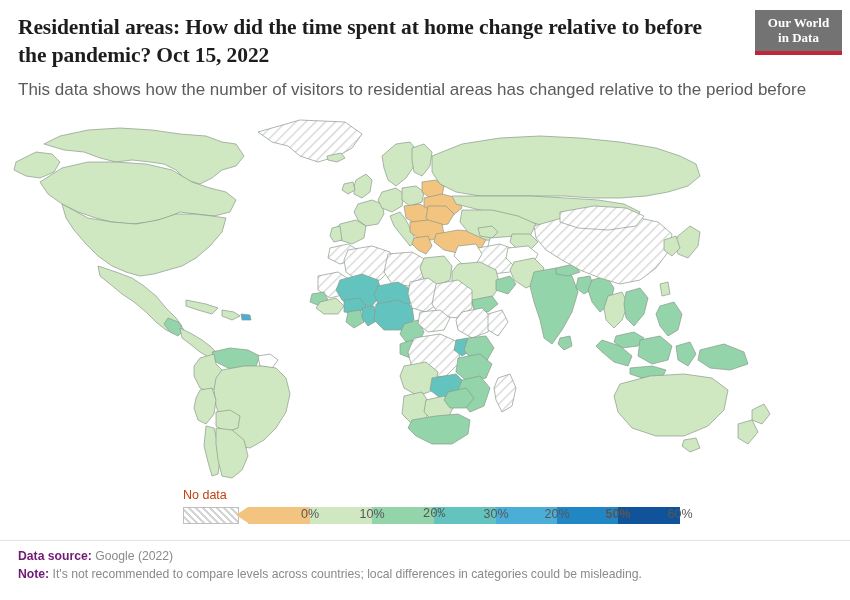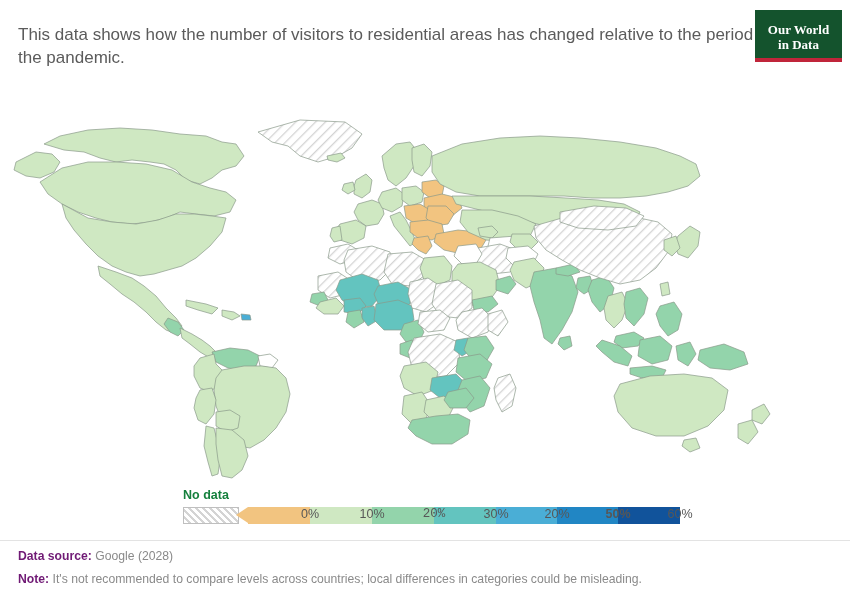--- a/index.html
+++ b/index.html
@@ -42,22 +42,22 @@
     margin: 10px 0 0 0;
     width: 790px;
   }
 
   
   .logo {
     position: absolute;
     right: 8px;
     top: 10px;
     width: 87px;
-    background: #14532d;
-    padding: 13px 0 0 0;
+    background: #737373;
+    padding: 6px 0 0 0;
     box-sizing: border-box;
     text-align: center;
   }
   .logo-text {
     color: #ffffff;
     font-family: "Liberation Serif", serif;
     font-weight: bold;
     font-size: 13px;
     line-height: 1.12;
     display: block;
@@ -86,23 +86,22 @@
     left: 0;
     top: 488px;
     width: 850px;
     height: 50px;
   }
   .legend-nodata-label {
     position: absolute;
     left: 183px;
     top: 0px;
     font-size: 12.5px;
-    color: #15803d;
+    color: #c2410c;
     white-space: nowrap;
-    font-weight: bold;
   }
   .legend-nodata-swatch {
     position: absolute;
     left: 183px;
     top: 19px;
     width: 56px;
     height: 17px;
     border: 1px solid #bfbfbf;
     box-sizing: border-box;
   }
@@ -149,29 +148,29 @@
   .footer-row {
     position: relative;
     height: 18px;
     font-size: 12.2px;
     color: #8a8a8a;
   }
   .footer-left { position: absolute; left: 0; top: 0; }
   .footer-right { position: absolute; right: 0; top: 0; }
   .footer-strong { color: #701a75; font-weight: bold; }
   .footer-note {
-    margin-top: 5px;
     font-size: 12.2px;
     color: #8a8a8a;
   }
 </style>
 </head>
 <body>
 
 <div class="header">
+  <h1 class="title">Residential areas: How did the time spent at home change relative to before the pandemic? Oct 15, 2022</h1>
   <p class="subtitle">This data shows how the number of visitors to residential areas has changed relative to the period before the pandemic.</p>
 </div>
 
 <div class="logo">
   <span class="logo-text">Our World
 in Data</span>
   <div class="logo-bar"></div>
 </div>
 
 <div class="map-wrap">
@@ -328,20 +327,20 @@
     <div class="legend-tick" style="left:309px;">20%</div>
     <div class="legend-tick" style="left:370px;font-weight:bold;">50%</div>
     <div class="legend-tick" style="left:432px;">60%</div>
   </div>
 </div>
 
 <div class="footer">
   <div class="footer-row">
     <div class="footer-left">
       <span class="footer-strong">Data source:</span>
-      <span>Google (2028)</span>
+      <span>Google (2022)</span>
     </div>
   </div>
   <div class="footer-note">
     <span class="footer-strong">Note:</span>
     <span>It's not recommended to compare levels across countries; local differences in categories could be misleading.</span>
   </div>
 </div>
 
 </body></html>

